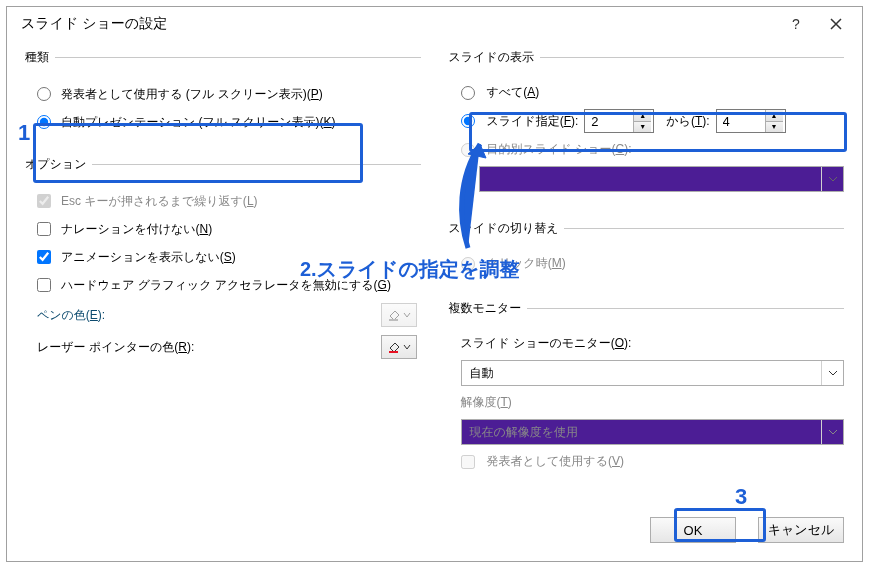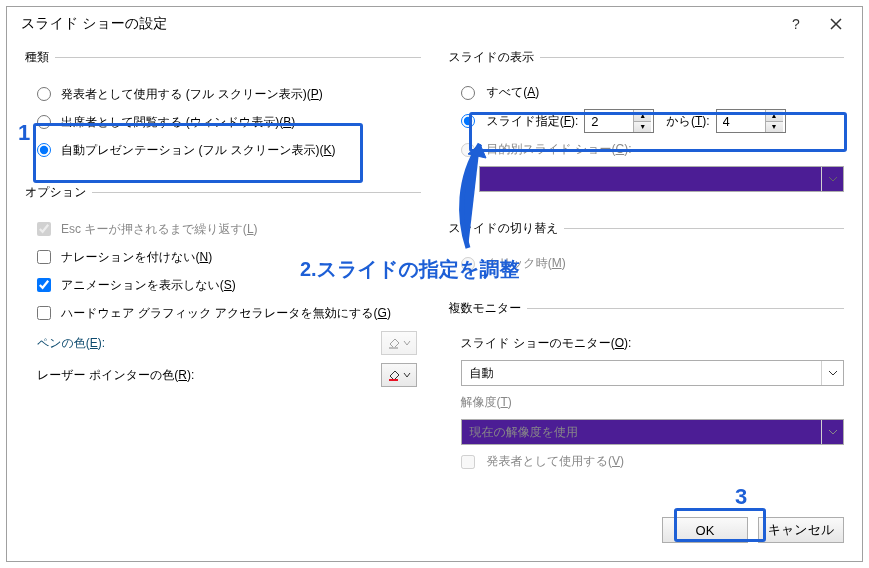--- a/index.html
+++ b/index.html
@@ -122,21 +122,21 @@
     width:22px; height:100%;
     border-left:1px solid #d0d0d0;
     display:flex; align-items:center; justify-content:center;
   }
   .combo .carrow svg { width:10px;height:10px; }
   .lbl { font-size:12px; }
 
   .footer {
     position:absolute;
     right:18px; bottom:18px;
-    display:flex; gap:10px;
+    display:flex; gap:22px;
   }
   .btn {
     width:86px; height:26px;
     border:1px solid #adadad;
     background:linear-gradient(#fafafa,#e6e6e6);
     display:flex; align-items:center; justify-content:center;
     font-size:13px;
   }
 
   
@@ -169,24 +169,20 @@
   </div>
 
   <div class="content">
 
     <div class="col" style="max-width:420px">
       <fieldset>
         <legend>種類</legend>
         <label class="opt-row">
           <input type="radio" name="kind" style="">
           <span><span>発表者として使用する (フル スクリーン表示)(</span><span class="u">P</span><span>)</span></span>
-        </label>
-        <label class="opt-row">
-          <input type="radio" name="kind" style="">
-          <span><span>出席者として閲覧する (ウィンドウ表示)(</span><span class="u">B</span><span>)</span></span>
         </label>
         <label class="opt-row">
           <input type="radio" name="kind" checked="" style="">
           <span><span>自動プレゼンテーション (フル スクリーン表示)(</span><span class="u">K</span><span>)</span></span>
         </label>
       </fieldset>
 
       <fieldset>
         <legend>オプション</legend>
         <label class="opt-row disabled">

